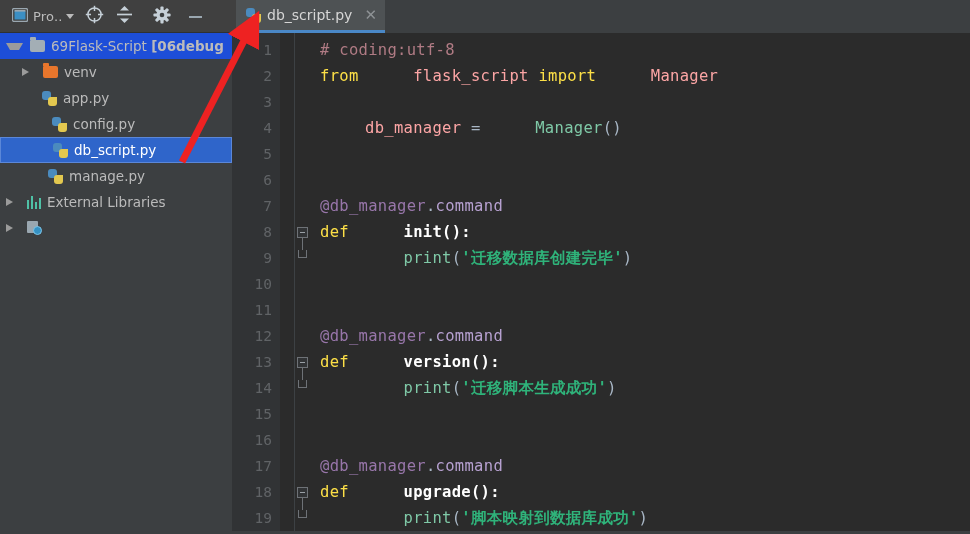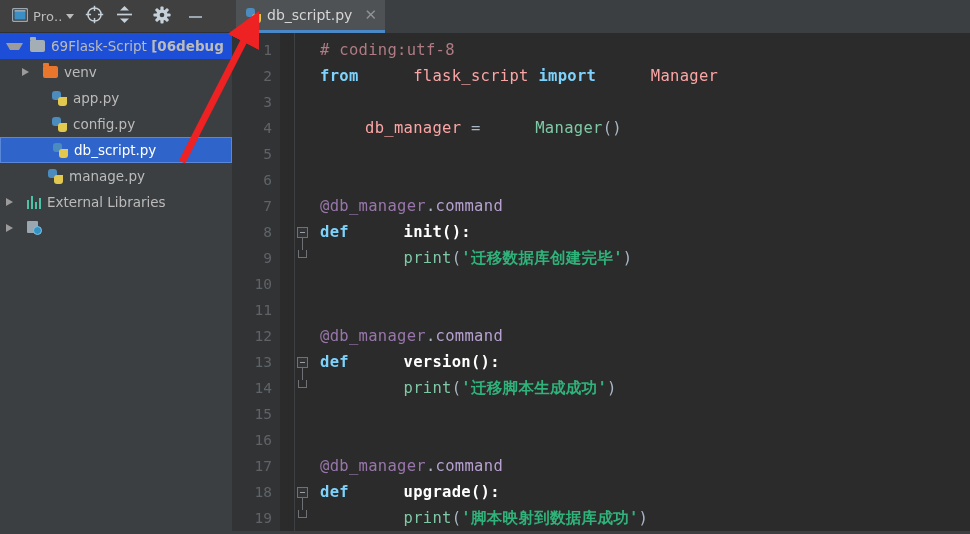--- a/index.html
+++ b/index.html
@@ -252,21 +252,21 @@
     position: absolute;
     left: 88px;
     height: 26px;
     line-height: 26px;
     white-space: pre;
     font-family: "DejaVu Sans Mono", monospace;
     font-size: 15.5px;
     letter-spacing: .3px;
   }
   .tok-comment-pink { color: #b07b84; }
-  .tok-kw { color: #7dd3fc; font-weight: bold; }
+  .tok-kw { color: #fde047; font-weight: normal; }
   .tok-plain { color: #fca5a5; padding-left: 45px; }
   .tok-deco { color: #9876aa; }
   .tok-deco2 { color: #b6a0d0; }
   .tok-func { color: #ffffff; font-weight: bold; }
   .tok-call { color: #7fc9a7; }
   .tok-str { color: #2fb37a; font-weight: bold; }
   .tok-punct { color: #a9b7c6; }
 
   
   .fold {
@@ -394,21 +394,21 @@
           <span style="width: 7px; flex: 0 0 7px;"></span>
           <span class="folder grey"></span>
           <span class="t-label"><span>69Flask-Script </span><b>[06debug</b></span>
         </div>
         <div class="tree-row" style="padding-left: 22px;">
           <span class="arrow"></span>
           <span style="width: 7px; flex: 0 0 7px;"></span>
           <span class="folder orange"></span>
           <span class="t-label">venv</span>
         </div>
-        <div class="tree-row" style="padding-left: 38px;">
+        <div class="tree-row" style="padding-left: 28px;">
           <span class="spacer7"></span>
           <span style="width: 7px; flex: 0 0 7px;"></span>
           <span class="pyicon">
             <span class="blue"></span>
             <span class="yellow"></span>
           </span>
           <span class="t-label">app.py</span>
         </div>
         <div class="tree-row" style="padding-left: 38px;">
           <span class="spacer7"></span>

